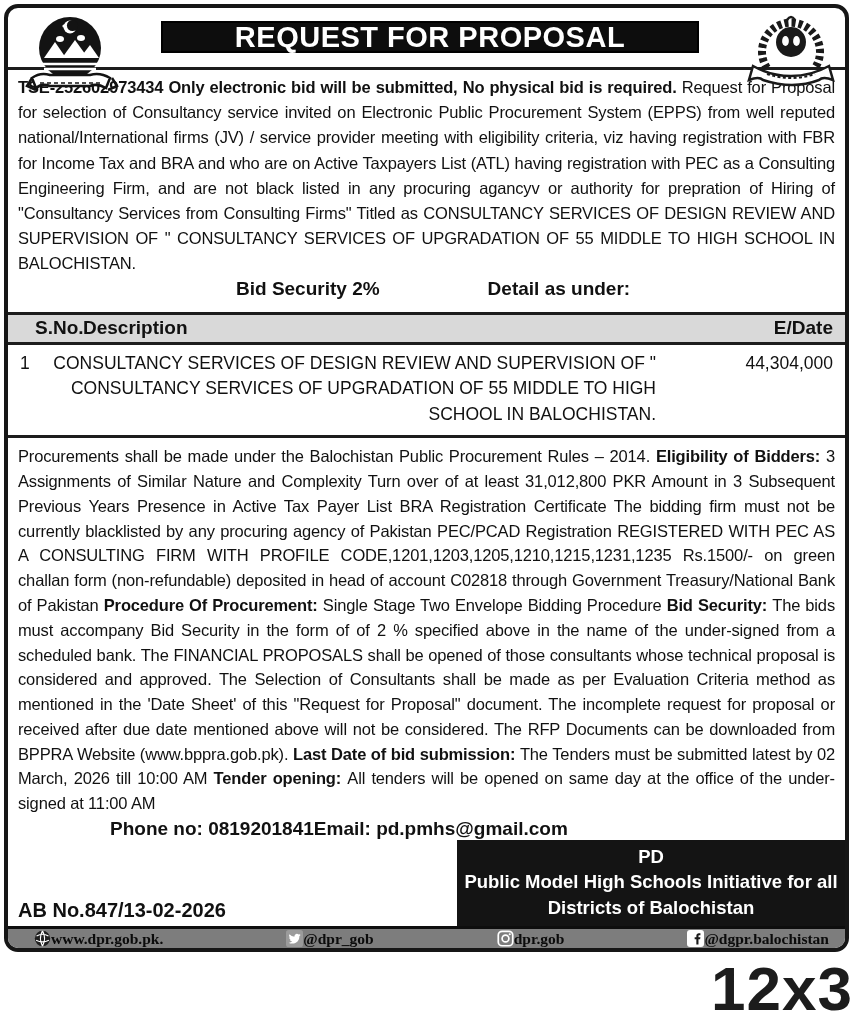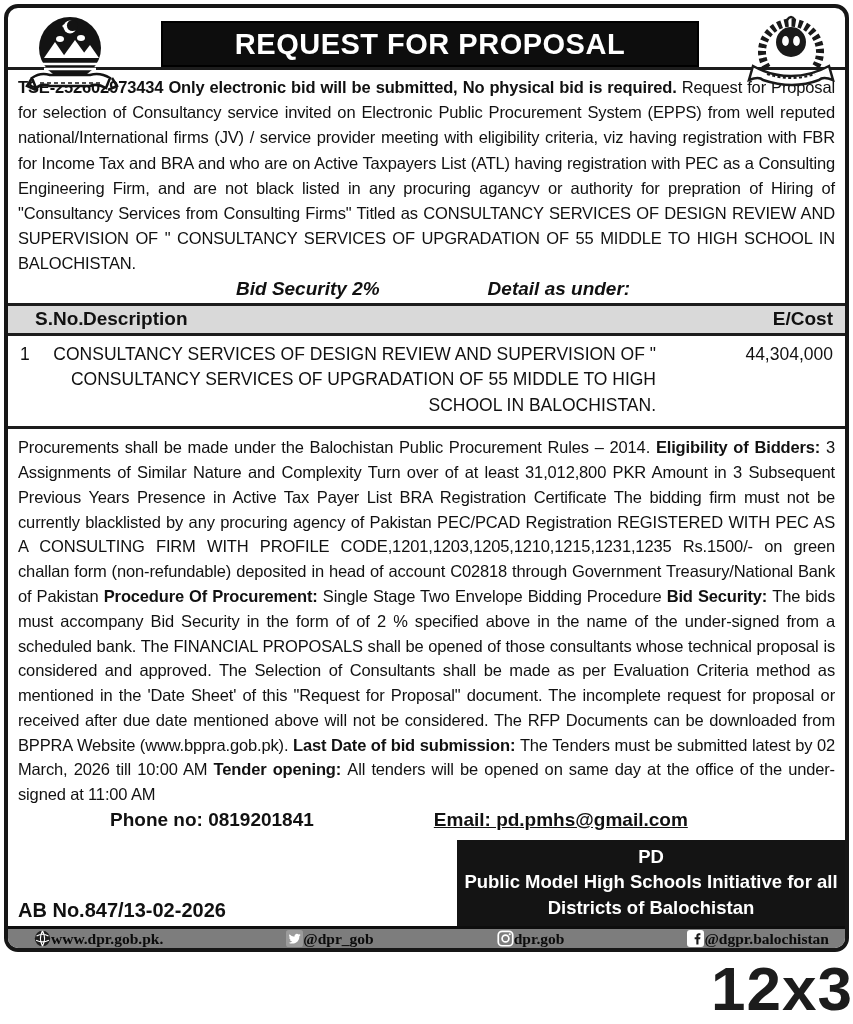--- a/index.html
+++ b/index.html
@@ -9,52 +9,52 @@
     --pd_box_bg:#141414;
     --footer_bg:#7d7d7d;
   }
   *{box-sizing:border-box;margin:0;padding:0;}
   html,body{width:853px;height:1024px;overflow:hidden;background:#ffffff;
     font-family:"Liberation Sans", sans-serif;color:var(--ink);}
   .ad{position:absolute;left:4px;top:4px;width:845px;height:948px;
     border:4px solid #161616;border-radius:14px;overflow:hidden;background:#fff;}
   
   .header{position:relative;height:62px;border-bottom:3px solid #1d1d1d;}
-  .title-bar{position:absolute;left:153px;top:13px;width:538px;height:46px;
+  .title-bar{position:absolute;left:153px;top:13px;width:538px;height:32px;
     background:var(--title_bar_bg);border:2px solid #000;color:#fff;
     display:flex;align-items:center;justify-content:center;
     font-weight:bold;font-size:29px;letter-spacing:.5px;}
   .emblem{position:absolute;z-index:5;}
   .emblem.left{left:12px;top:6px;}
   .emblem.right{right:4px;top:2px;}
   
   .intro{padding:5px 10px 0;font-size:16.5px;line-height:25.2px;
     text-align:justify;letter-spacing:-0.15px;max-height:212px;overflow:hidden;}
   .b{font-weight:bold;}
-  .bid-line{display:flex;font-weight:bold;font-size:19px;padding:1px 0 3px;font-style:italic;}
+  .bid-line{display:flex;font-weight:bold;font-size:19px;padding:1px 0 12px;}
   .bid-line .bid{margin-left:228px;}
   .bid-line .detail{margin-left:108px;}
   
   .thead{display:flex;align-items:center;background:var(--table_header_bg);
     border-top:3px solid #1d1d1d;border-bottom:3px solid #1d1d1d;
     font-weight:bold;font-size:19px;height:33px;padding:0 12px;}
   .thead .h-sno{width:46px;margin-left:15px;}
   .thead .h-desc{flex:1;padding-left:2px;}
   .thead .h-cost{text-align:right;}
   .trow{display:flex;padding:6px 12px 8px 12px;font-size:17.5px;line-height:25.5px;
     border-bottom:3px solid #1d1d1d;min-height:79px;}
   .trow .c-sno{width:16px;}
   .trow .c-desc{width:620px;padding-left:6px;text-align:right;}
   .trow .c-cost{flex:1;text-align:right;white-space:nowrap;}
   
   .terms{padding:6px 10px 0;font-size:16.5px;line-height:24.8px;
     text-align:justify;letter-spacing:-0.15px;max-height:398px;overflow:hidden;}
   .contact{display:flex;font-weight:bold;font-size:19px;padding-top:2px;}
   .contact .phone{margin-left:102px;}
-  .contact .email{margin-left:120px;text-decoration:underline;}
+  .contact .email{}
   
   .pd-box{position:absolute;right:0;bottom:22px;width:388px;
     background:var(--pd_box_bg);color:#fff;text-align:center;
     font-weight:bold;font-size:18.5px;line-height:25.5px;padding:4px 6px 6px;z-index:4;}
   .ab-no{position:absolute;left:10px;bottom:26px;font-weight:bold;font-size:20px;z-index:4;}
   .footer-bar{position:absolute;left:0;right:0;bottom:0;height:22px;
     background:var(--footer_bg);border-top:3px solid #0e0e0e;
     display:flex;align-items:center;justify-content:space-between;
     padding:0 16px 0 26px;z-index:6;
     font-family:"Liberation Serif", serif;font-weight:bold;font-size:15.5px;color:#0b0b0b;}
@@ -109,21 +109,21 @@
   </div>
 
   <div class="bid-line">
     <span class="bid">Bid Security 2%</span>
     <span class="detail">Detail as under:</span>
   </div>
 
   <div class="thead">
     <span class="h-sno">S.No.</span>
     <span class="h-desc">Description</span>
-    <span class="h-cost">E/Cost</span>
+    <span class="h-cost">E/Date</span>
   </div>
 
   <div class="trow">
     <span class="c-sno">1</span>
     <span class="c-desc">CONSULTANCY SERVICES OF DESIGN REVIEW AND SUPERVISION OF " CONSULTANCY SERVICES OF UPGRADATION OF 55 MIDDLE TO HIGH SCHOOL IN BALOCHISTAN.</span>
     <span class="c-cost">44,304,000</span>
   </div>
 
   <div class="terms">
     <span>Procurements shall be made under the Balochistan Public Procurement Rules – 2014. </span><span class="b">Eligibility of Bidders: </span><span>3 Assignments of Similar Nature and Complexity Turn over of at least 31,012,800 PKR Amount in 3 Subsequent Previous Years Presence in Active Tax Payer List BRA Registration Certificate The bidding firm must not be currently blacklisted by any procuring agency of Pakistan PEC/PCAD Registration REGISTERED WITH PEC AS A CONSULTING FIRM WITH PROFILE CODE,1201,1203,1205,1210,1215,1231,1235 Rs.1500/- on green challan form (non-refundable) deposited in head of account C02818 through Government Treasury/National Bank of Pakistan </span><span class="b">Procedure Of Procurement: </span><span>Single Stage Two Envelope Bidding Procedure </span><span class="b">Bid Security: </span><span>The bids must accompany Bid Security in the form of  of 2 % specified above in the name of the under-signed from a scheduled bank. The FINANCIAL PROPOSALS shall be opened of those consultants whose technical proposal is considered and approved. The Selection of Consultants shall be made as per Evaluation Criteria method as mentioned in the 'Date Sheet' of this "Request for Proposal" document. The incomplete request for proposal or received after due date mentioned above will not be considered. The RFP Documents can be downloaded from BPPRA Website (www.bppra.gob.pk). </span><span class="b">Last Date of bid submission: </span><span>The Tenders must be submitted latest by 02 March, 2026 till 10:00 AM  </span><span class="b">Tender opening: </span><span>All tenders will be opened on same day at the office of the under-signed at 11:00 AM</span>

